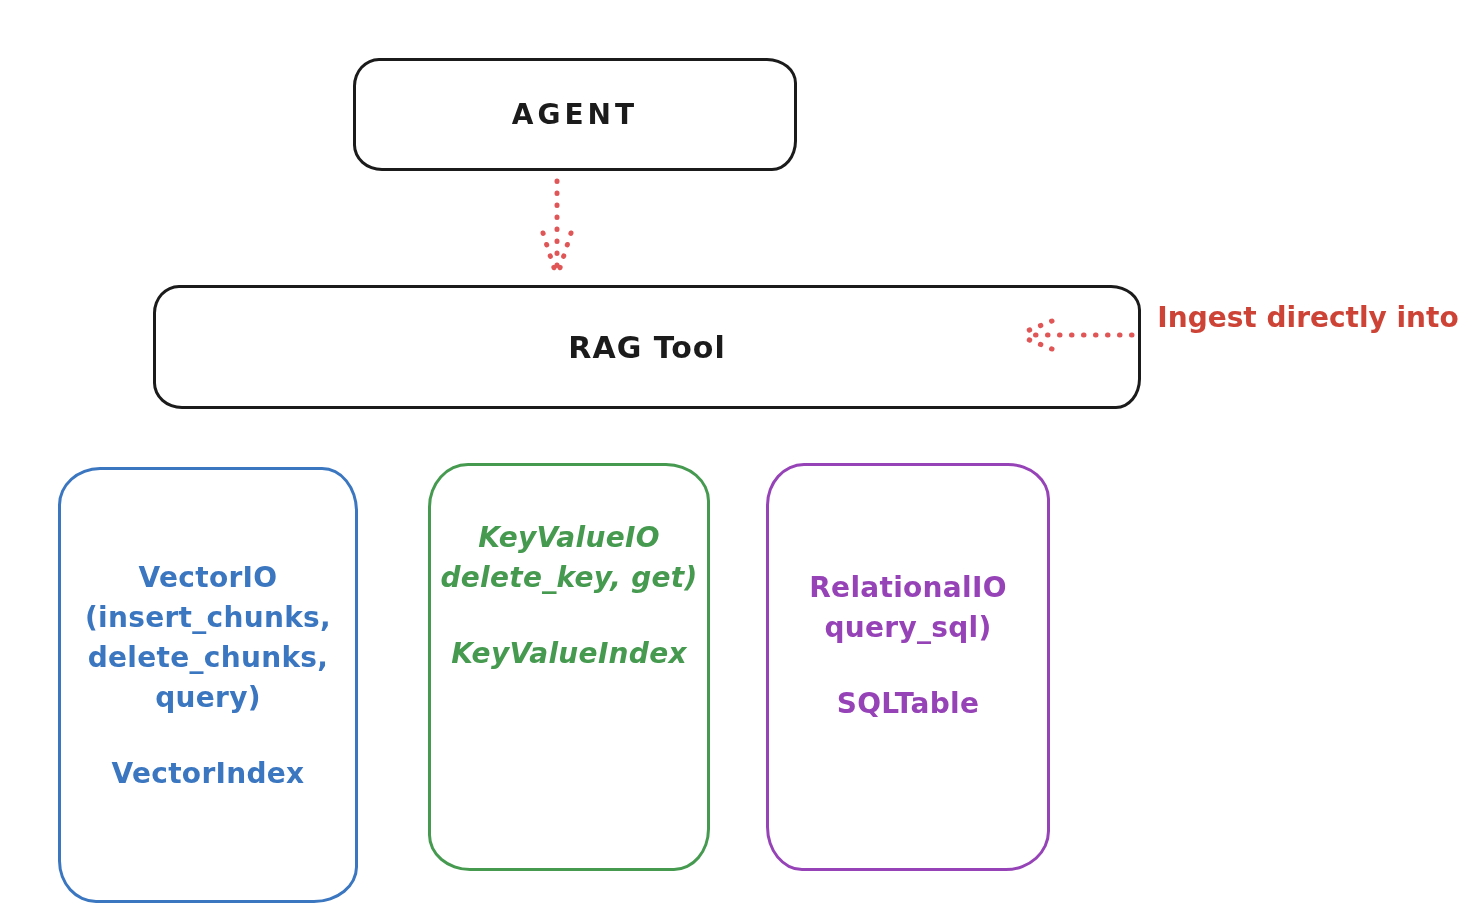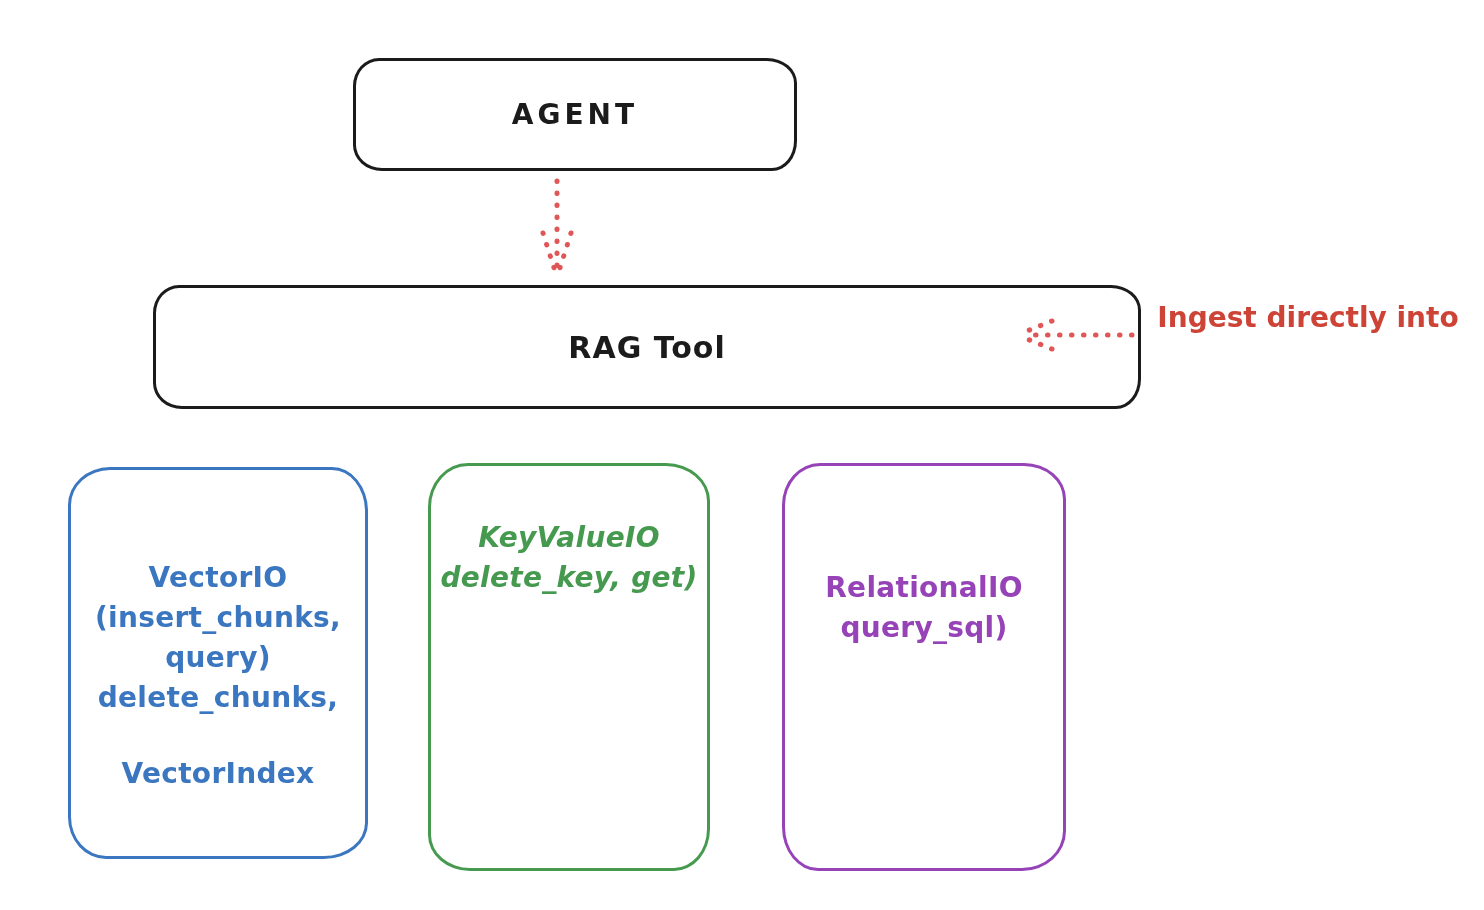--- a/index.html
+++ b/index.html
@@ -45,36 +45,36 @@
     letter-spacing: 1px;
     color: var(--ink);
   }
 
   .box.store {
     border-width: 3px;
     border-style: solid;
     text-align: center;
   }
   .vector-box {
-    left: 68px; top: 452px; width: 300px; height: 392px;
+    left: 58px; top: 452px; width: 300px; height: 436px;
     border-color: var(--blue);
     border-radius: 42px 36px 44px 38px / 38px 44px 36px 42px;
     color: var(--blue);
     padding-top: 88px;
   }
   .keyvalue-box {
     left: 428px; top: 448px; width: 282px; height: 408px;
     border-color: var(--green);
     border-radius: 40px 44px 36px 42px / 44px 38px 42px 36px;
     color: var(--green);
     padding-top: 52px;
     font-style: italic;
   }
   .relational-box {
-    left: 782px; top: 448px; width: 284px; height: 408px;
+    left: 766px; top: 448px; width: 284px; height: 408px;
     border-color: var(--purple);
     border-radius: 38px 42px 44px 36px / 42px 36px 40px 44px;
     color: var(--purple);
     padding-top: 102px;
   }
   .store .line {
     font-size: 28px;
     line-height: 40px;
     font-weight: bold;
     letter-spacing: 0.3px;
@@ -135,28 +135,30 @@
     <path d="M38 36 L8 24"></path>
   </svg>
 
   <div class="ingest-note">
     <div>Ingest directly into</div>
   </div>
 
   <div class="box store vector-box">
     <div class="line">VectorIO</div>
     <div class="line">(insert_chunks,</div>
+    <div class="line">delete_chunks,</div>
     <div class="line">query)</div>
-    <div class="line">delete_chunks,</div>
     <div class="index-label">VectorIndex</div>
   </div>
 
   <div class="box store keyvalue-box">
     <div class="line">KeyValueIO</div>
     <div class="line">delete_key, get)</div>
+    <div class="index-label">KeyValueIndex</div>
   </div>
 
   <div class="box store relational-box">
     <div class="line">RelationalIO</div>
     <div class="line">query_sql)</div>
+    <div class="index-label">SQLTable</div>
   </div>
 
 </div>
 
 </body></html>

